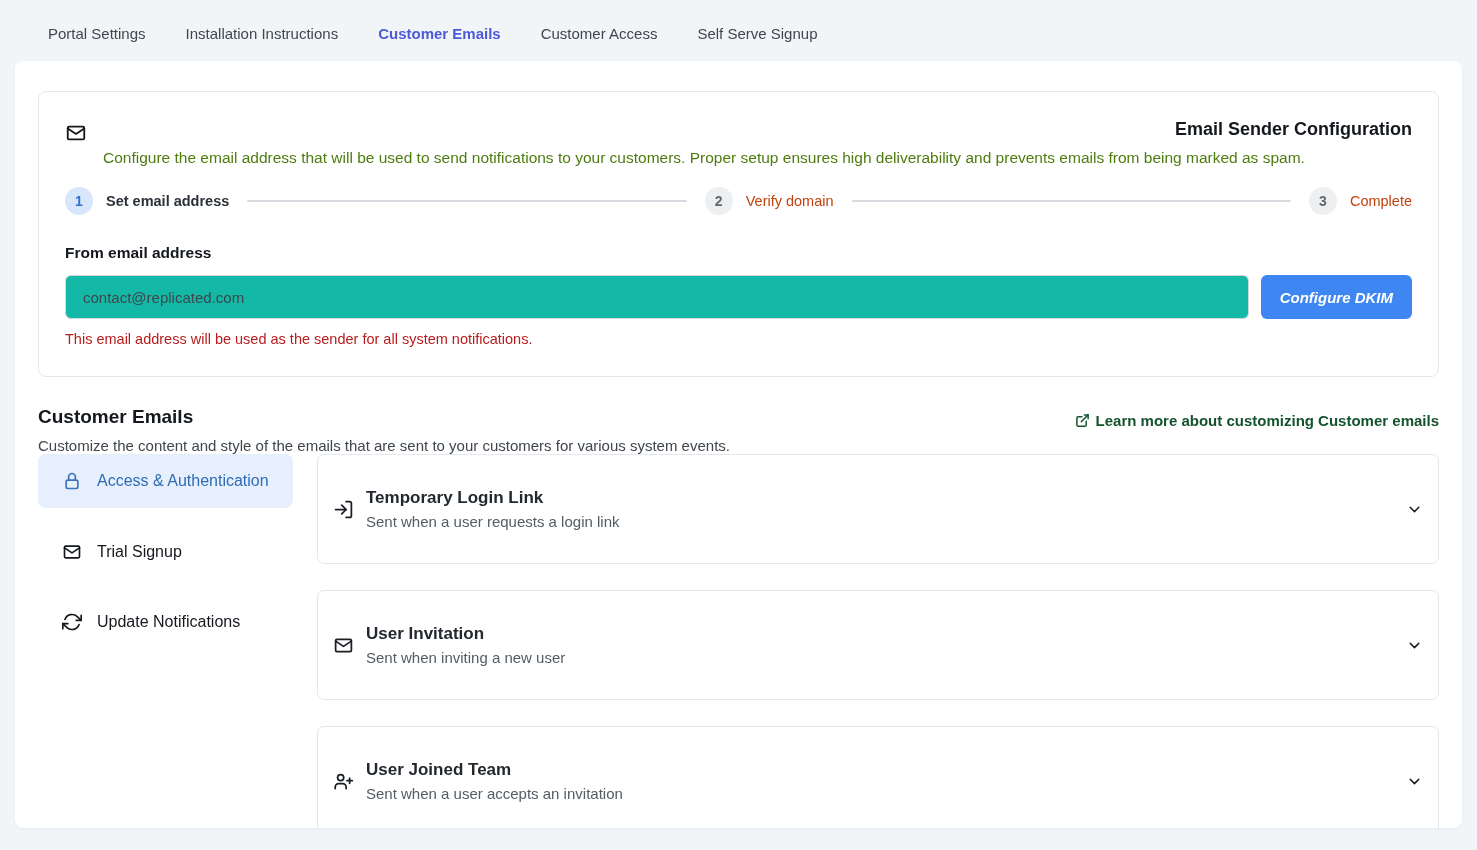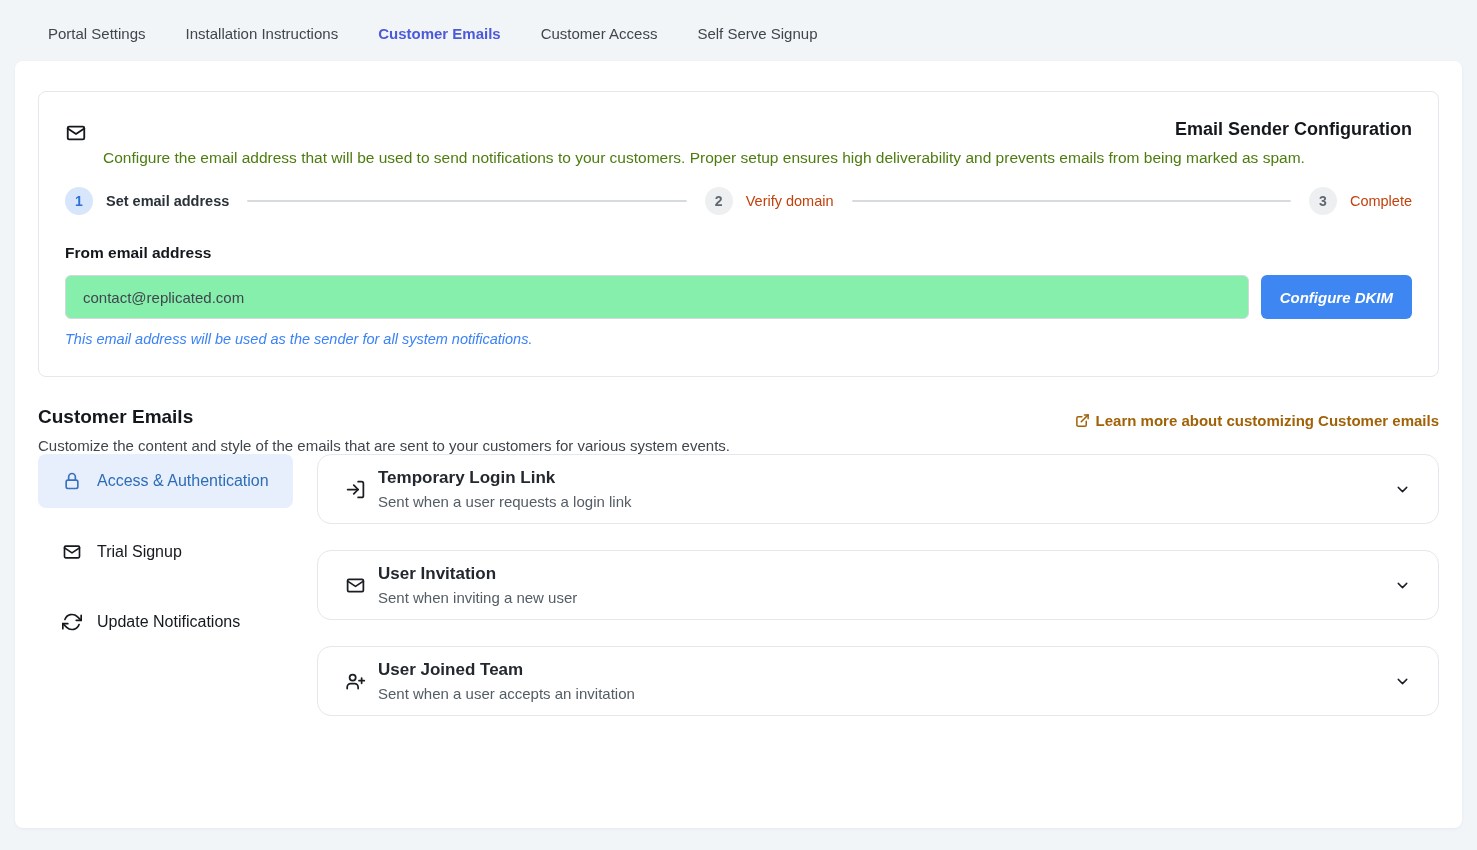--- a/index.html
+++ b/index.html
@@ -77,39 +77,39 @@
   .step.active .step-label { color: #2a3138; font-weight: 600; }
   .step-line { flex: 1; height: 2px; background: #d7dbe0; margin: 0 18px; border-radius: 1px; }
 
   .from-label { margin-top: 29px; font-size: 15.5px; font-weight: 700; color: #14181d; }
   .input-row { display: flex; margin-top: 13px; gap: 12px; }
   .email-input {
     flex: 1; height: 44px;
     border: 1px solid #d3d8dd; border-radius: 6px;
     padding: 0 17px; font-size: 15px; color: #3f464d;
     font-family: "Liberation Sans", sans-serif;
-    background: #86efac; outline: none;
+    background: #14b8a6; outline: none;
   }
   .dkim-btn {
     height: 44px; padding: 0 19px;
     background: #3e86f2; color: #fff;
     border: none; border-radius: 6px;
     font-size: 15px; font-weight: 600;
     font-family: "Liberation Sans", sans-serif;
     cursor: pointer; white-space: nowrap; font-style: italic;
   }
-  .helper-text { margin-top: 12px; font-size: 14.5px; color: #3b82f6; font-style: italic; }
+  .helper-text { margin-top: 12px; font-size: 14.5px; color: #b91c1c; }
 
   
   .section-head { margin-top: 29px; display: flex; justify-content: space-between; align-items: flex-start; }
   .section-title { font-size: 19px; font-weight: 700; color: #14181d; }
   .section-desc { margin-top: 9px; font-size: 15px; color: #3f464d; }
   .learn-link {
     display: flex; align-items: center; gap: 6px;
-    color: #a16207; font-size: 15px; font-weight: 700;
+    color: #14532d; font-size: 15px; font-weight: 700;
     margin-top: 6px; cursor: pointer; text-decoration: none;
     white-space: nowrap;
   }
 
   
   .content-row { display: flex; gap: 24px; }
   .side-nav { width: 255px; flex: none; }
   .side-item {
     display: flex; align-items: center;
     padding: 14px 0 14px 24px;
@@ -123,24 +123,24 @@
   .side-item.active {
     background: #e6effb;
     color: #2e6cb8;
     padding-top: 15px; padding-bottom: 15px;
   }
   .side-item.active .icon-wrap { color: #3a72be; }
 
   .email-cards { flex: 1; min-width: 0; }
   .email-card {
     border: 1px solid #e4e7eb;
-    border-radius: 14px;
-    height: 70px;
+    border-radius: 7px;
+    height: 110px;
     display: flex; align-items: center;
-    padding: 0 27px;
+    padding: 0 15px;
     background: #fff;
     cursor: pointer;
   }
   .email-card + .email-card { margin-top: 26px; }
   .email-card .icon-wrap { flex: none; color: #1a1e23; }
   .card-text { margin-left: 12px; }
   .card-title { font-size: 17px; font-weight: 600; color: #23282e; }
   .card-subtitle { font-size: 15px; color: #545c64; margin-top: 5px; }
   .chevron-btn {
     margin-left: auto;

